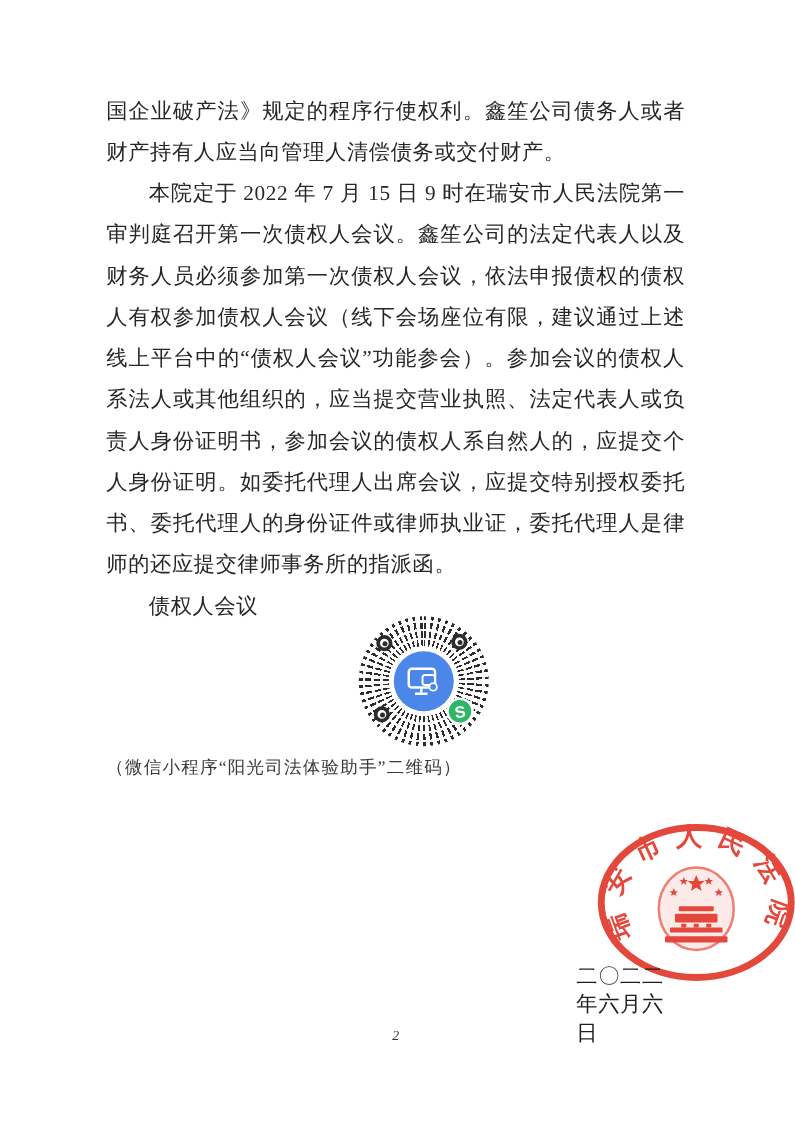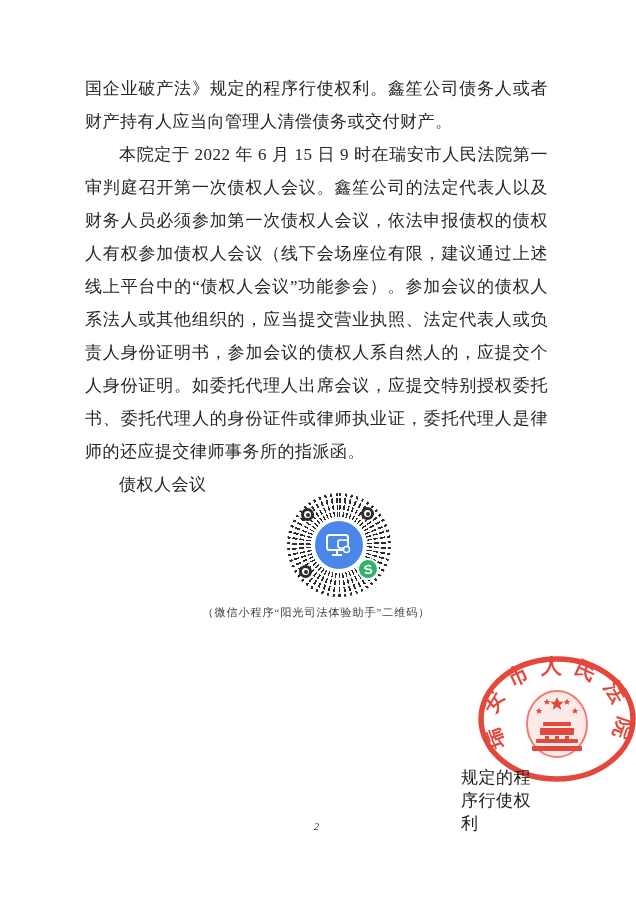--- a/index.html
+++ b/index.html
@@ -62,22 +62,22 @@
   .qr-logo {
     position: absolute; left: 70px; top: 65px; width: 22px; height: 22px;
     border-radius: 50%; border: 2px solid #ffffff;
     display: flex; align-items: center; justify-content: center;
     color: #ffffff; font-size: 13px; font-weight: bold;
     font-family: "Liberation Sans", sans-serif;
     transform: rotate(-8deg);
   }
   .qr-caption {
     margin-top: 8px;
-    text-align: center;
-    font-size: 11px;
+    text-align: left;
+    font-size: 14px;
     letter-spacing: 1px;
     color: #3a3a3a;
   }
 
   
   .stamp-area { position: relative; height: 200px; }
   .seal {
     position: absolute; left: 392px; top: 36px; width: 160px; height: 126px;
     opacity: 0.93; z-index: 1;
   }
@@ -91,21 +91,21 @@
   }
 </style>
 </head>
 <body>
 
 <div class="page">
   <div class="content">
 
     <div class="body-text">
       <p>国企业破产法》规定的程序行使权利。鑫笙公司债务人或者财产持有人应当向管理人清偿债务或交付财产。</p>
-      <p class="indent">本院定于 2022 年 6 月 15 日 9 时在瑞安市人民法院第一审判庭召开第一次债权人会议。鑫笙公司的法定代表人以及财务人员必须参加第一次债权人会议，依法申报债权的债权人有权参加债权人会议（线下会场座位有限，建议通过上述线上平台中的“债权人会议”功能参会）。参加会议的债权人系法人或其他组织的，应当提交营业执照、法定代表人或负责人身份证明书，参加会议的债权人系自然人的，应提交个人身份证明。如委托代理人出席会议，应提交特别授权委托书、委托代理人的身份证件或律师执业证，委托代理人是律师的还应提交律师事务所的指派函。</p>
+      <p class="indent">本院定于 2022 年 7 月 15 日 9 时在瑞安市人民法院第一审判庭召开第一次债权人会议。鑫笙公司的法定代表人以及财务人员必须参加第一次债权人会议，依法申报债权的债权人有权参加债权人会议（线下会场座位有限，建议通过上述线上平台中的“债权人会议”功能参会）。参加会议的债权人系法人或其他组织的，应当提交营业执照、法定代表人或负责人身份证明书，参加会议的债权人系自然人的，应提交个人身份证明。如委托代理人出席会议，应提交特别授权委托书、委托代理人的身份证件或律师执业证，委托代理人是律师的还应提交律师事务所的指派函。</p>
       <p class="indent">债权人会议</p>
     </div>
 
     <div class="qr-row">
       <div class="qr-box">
         <div class="qr-spokes"></div>
         <div class="qr-dashes"></div>
         <div class="qr-marker tl"></div>
         <div class="qr-marker tr"></div>
         <div class="qr-marker bl"></div>
@@ -146,19 +146,19 @@
             <rect x="55" y="90" width="50" height="5" rx="1"></rect>
             <rect x="68" y="80" width="4" height="3"></rect>
             <rect x="78" y="80" width="4" height="3"></rect>
             <rect x="88" y="80" width="4" height="3"></rect>
           </g>
         </g>
         <text font-size="21" fill="#e23b2e" letter-spacing="11" font-family="Liberation Serif, DejaVu Serif, serif" font-weight="bold">
           <textPath href="#sealArc" xlink:href="#sealArc" startOffset="50%" text-anchor="middle">瑞安市人民法院</textPath>
         </text>
       </svg>
-      <div class="date-line">规定的程序行使权利</div>
+      <div class="date-line">二〇二二年六月六日</div>
     </div>
 
     <div class="page-number">2</div>
 
   </div>
 </div>
 
 </body></html>

